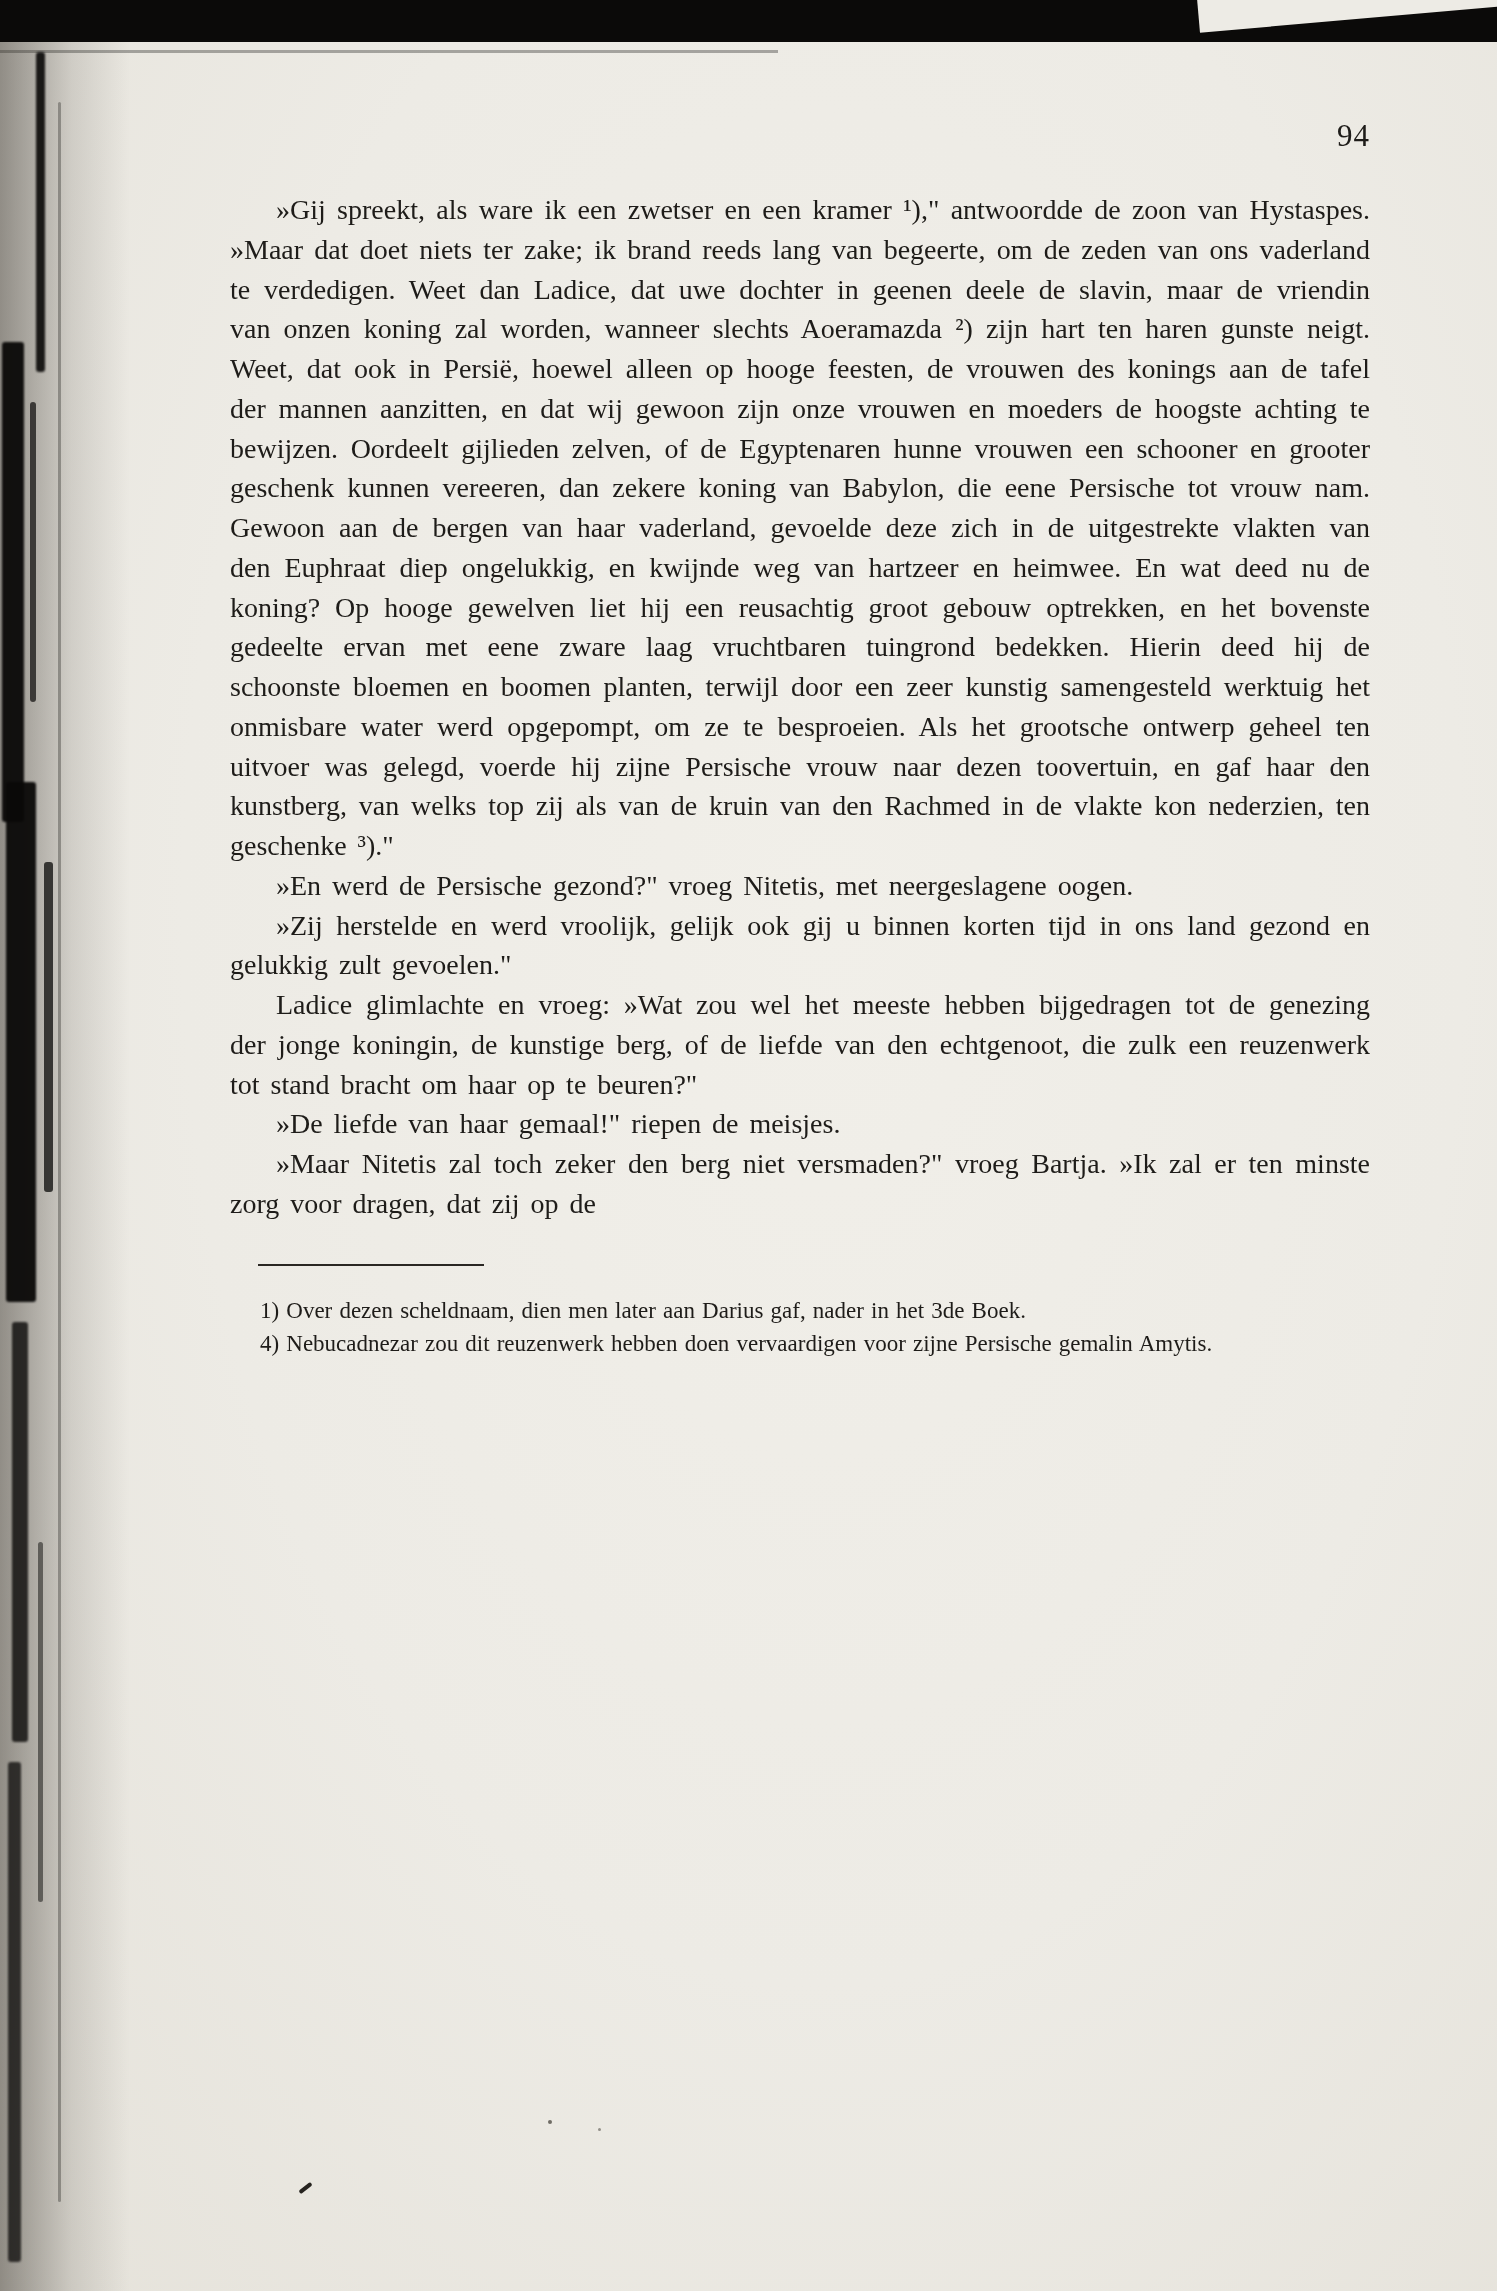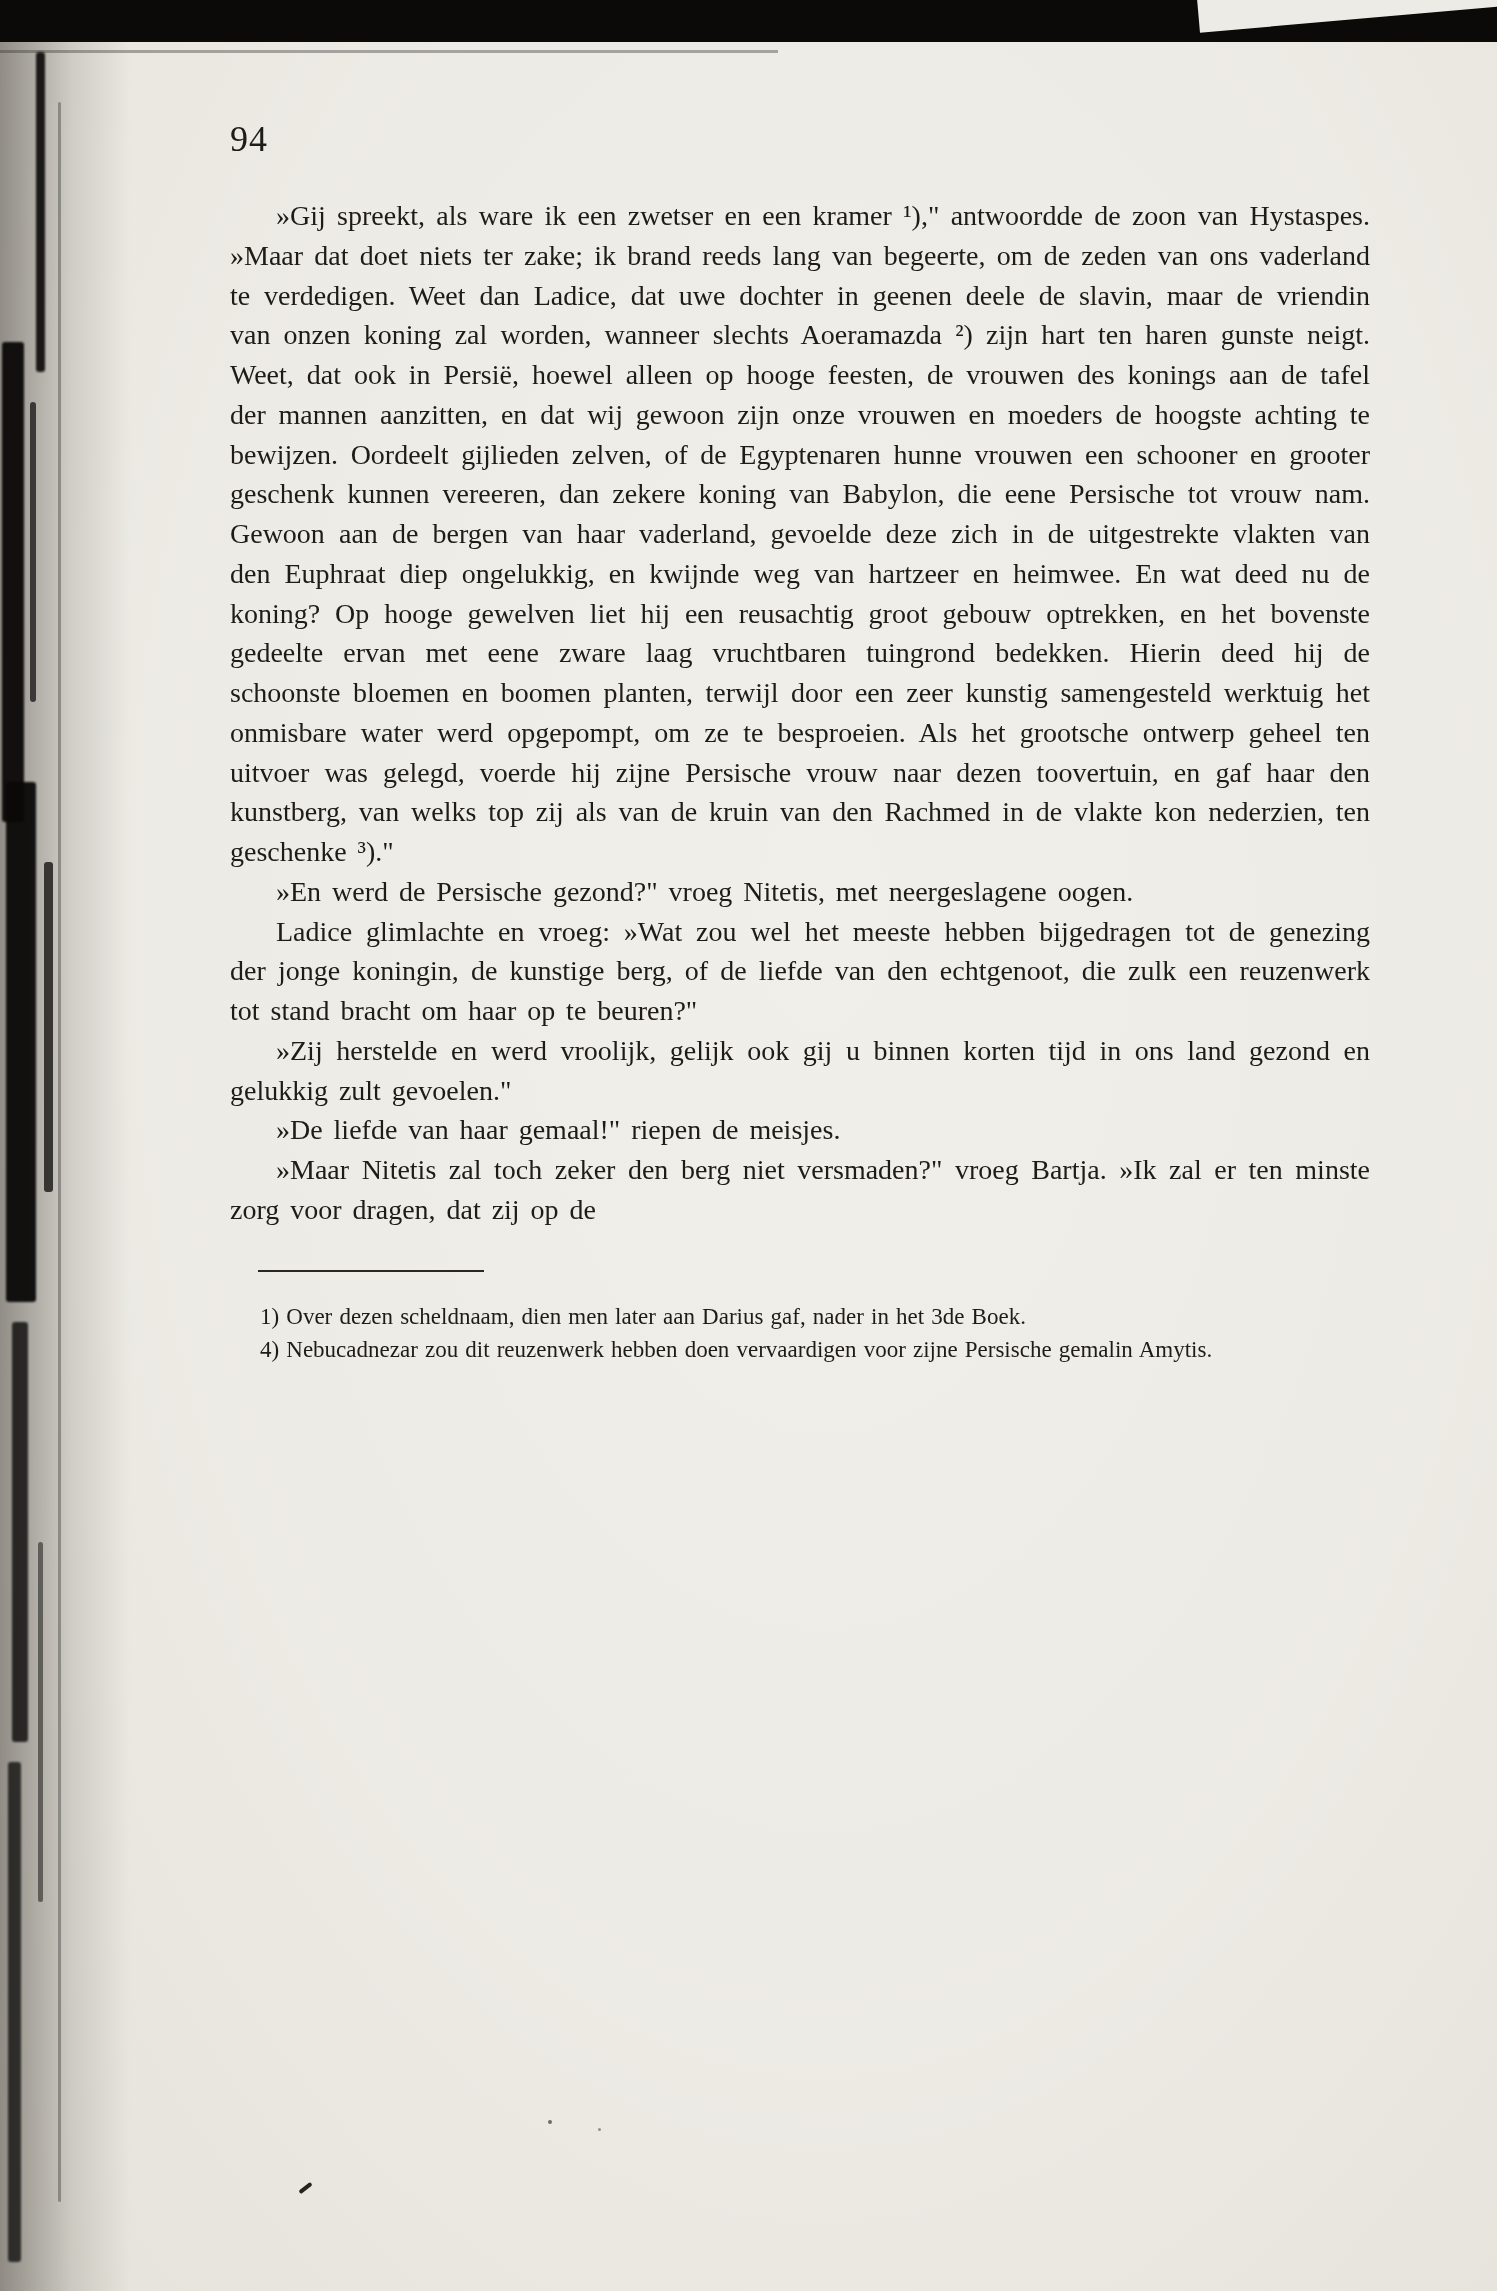--- a/index.html
+++ b/index.html
@@ -96,22 +96,22 @@
   }
 
   
   .content {
     position: absolute;
     left: 230px;
     top: 118px;
     width: 1140px;
   }
   .page-number {
-    text-align: left;
-    font-size: 36px;
+    text-align: right;
+    font-size: 31px;
     letter-spacing: 1px;
     margin: 0 0 36px 0;
   }
   .body-text p {
     margin: 0;
     font-size: 28px;
     line-height: 1.42;
     text-align: justify;
     text-indent: 46px;
     word-spacing: 0.14em;
@@ -152,22 +152,22 @@
   <div class="mark1"></div>
   <div class="mark2"></div>
   <div class="mark3"></div>
 
   <div class="content">
     <div class="page-number">94</div>
 
     <div class="body-text">
       <p>»Gij spreekt, als ware ik een zwetser en een kramer ¹)," antwoordde de zoon van Hystaspes. »Maar dat doet niets ter zake; ik brand reeds lang van begeerte, om de zeden van ons vaderland te verdedigen. Weet dan Ladice, dat uwe dochter in geenen deele de slavin, maar de vriendin van onzen koning zal worden, wanneer slechts Aoeramazda ²) zijn hart ten haren gunste neigt. Weet, dat ook in Persië, hoewel alleen op hooge feesten, de vrouwen des konings aan de tafel der mannen aanzitten, en dat wij gewoon zijn onze vrouwen en moeders de hoogste achting te bewijzen. Oordeelt gijlieden zelven, of de Egyptenaren hunne vrouwen een schooner en grooter geschenk kunnen vereeren, dan zekere koning van Babylon, die eene Persische tot vrouw nam. Gewoon aan de bergen van haar vaderland, gevoelde deze zich in de uitgestrekte vlakten van den Euphraat diep ongelukkig, en kwijnde weg van hartzeer en heimwee. En wat deed nu de koning? Op hooge gewelven liet hij een reusachtig groot gebouw optrekken, en het bovenste gedeelte ervan met eene zware laag vruchtbaren tuingrond bedekken. Hierin deed hij de schoonste bloemen en boomen planten, terwijl door een zeer kunstig samengesteld werktuig het onmisbare water werd opgepompt, om ze te besproeien. Als het grootsche ontwerp geheel ten uitvoer was gelegd, voerde hij zijne Persische vrouw naar dezen toovertuin, en gaf haar den kunstberg, van welks top zij als van de kruin van den Rachmed in de vlakte kon nederzien, ten geschenke ³)."</p>
       <p>»En werd de Persische gezond?" vroeg Nitetis, met neergeslagene oogen.</p>
+      <p>»Zij herstelde en werd vroolijk, gelijk ook gij u binnen korten tijd in ons land gezond en gelukkig zult gevoelen."</p>
       <p>Ladice glimlachte en vroeg: »Wat zou wel het meeste hebben bijgedragen tot de genezing der jonge koningin, de kunstige berg, of de liefde van den echtgenoot, die zulk een reuzenwerk tot stand bracht om haar op te beuren?"</p>
-      <p>»Zij herstelde en werd vroolijk, gelijk ook gij u binnen korten tijd in ons land gezond en gelukkig zult gevoelen."</p>
       <p>»De liefde van haar gemaal!" riepen de meisjes.</p>
       <p>»Maar Nitetis zal toch zeker den berg niet versmaden?" vroeg Bartja. »Ik zal er ten minste zorg voor dragen, dat zij op de</p>
     </div>
 
     <hr class="footnote-rule">
 
     <div class="footnotes">
       <p>1) Over dezen scheldnaam, dien men later aan Darius gaf, nader in het 3de Boek.</p>
       <p>4) Nebucadnezar zou dit reuzenwerk hebben doen vervaardigen voor zijne Persische gemalin Amytis.</p>
     </div>

